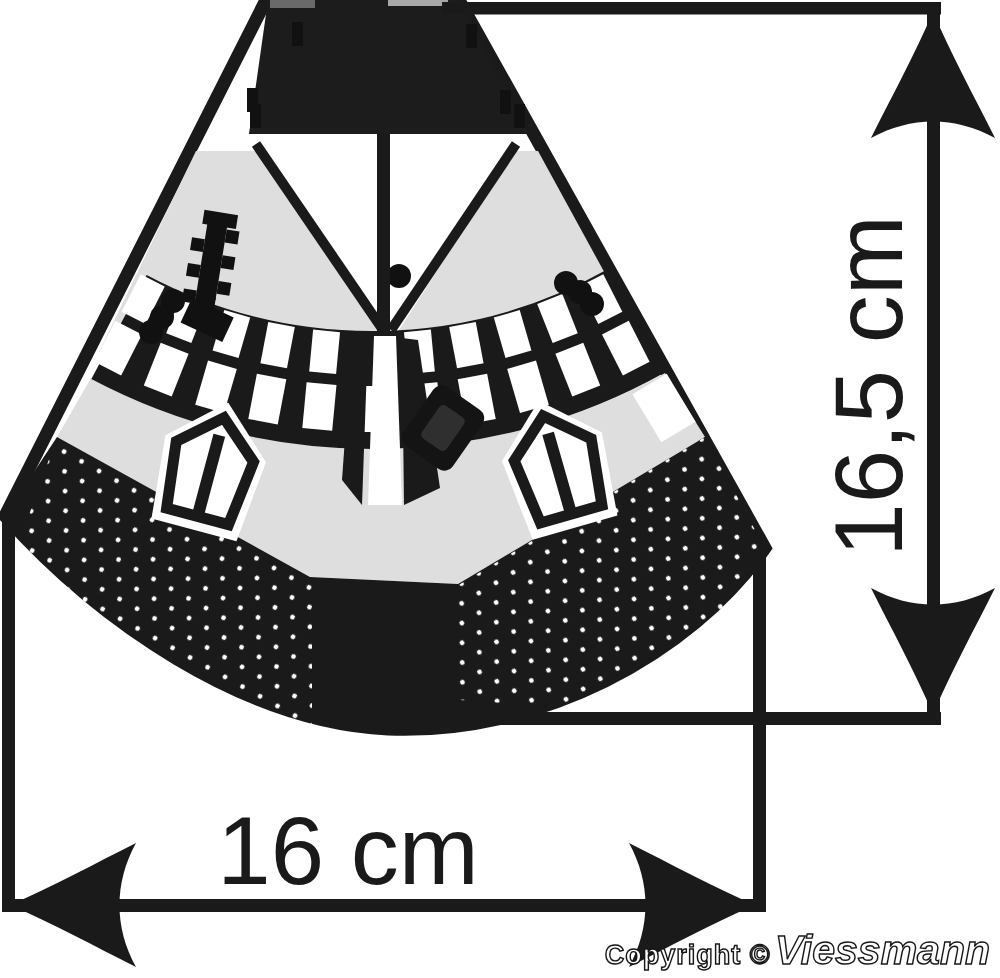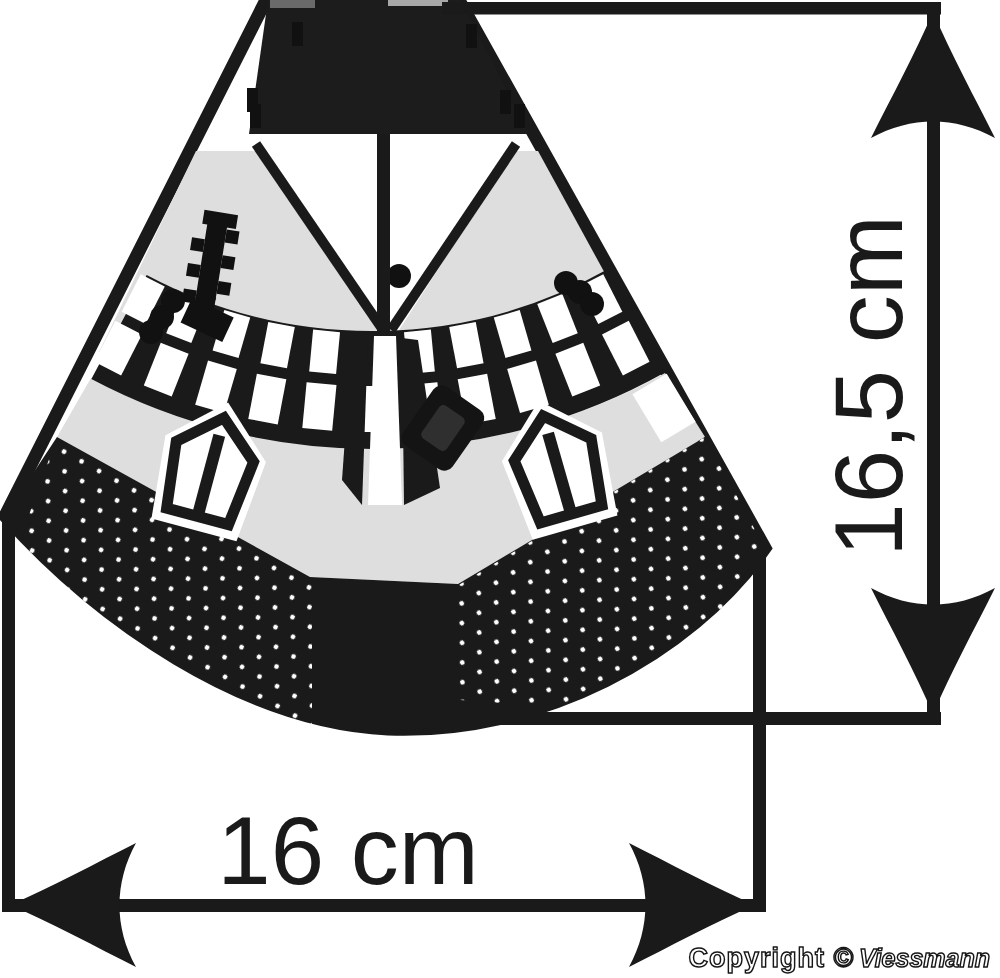--- a/index.html
+++ b/index.html
@@ -4,21 +4,21 @@
 <style>
   html,body{margin:0;padding:0;background:#ffffff;}
   .canvas{position:relative;width:1000px;height:978px;background:#ffffff;overflow:hidden;
           font-family:"Liberation Sans",sans-serif;}
   .canvas svg{position:absolute;left:0;top:0;}
   .dim-label{font-family:"Liberation Sans",sans-serif;font-size:96px;fill:#1a1a1a;}
   .copyright{position:absolute;right:10px;bottom:4px;white-space:nowrap;
              color:#ffffff;-webkit-text-stroke:1.4px #161616;
              text-shadow:0 0 1px #161616;}
   .copyright .c-text{font-size:27px;font-weight:700;letter-spacing:1px;}
-  .copyright .c-brand{font-size:25px;font-weight:900;font-style:italic;letter-spacing:0px;}
+  .copyright .c-brand{font-size:41px;font-weight:900;font-style:italic;letter-spacing:0px;}
 </style>
 </head>
 <body>
 
 <div class="canvas">
 <svg width="1000" height="978" viewBox="0 0 1000 978">
   <defs>
     <path id="arrowhead" d="M0,0 C-42,-18 -86,-42 -126,-62 C-104,-22 -104,22 -126,62 C-86,42 -42,18 0,0 Z"></path>
     <pattern id="dotsL" width="20" height="34" patternUnits="userSpaceOnUse" patternTransform="rotate(29)">
       <circle cx="5" cy="7" r="2.4" fill="#ffffff"></circle>

